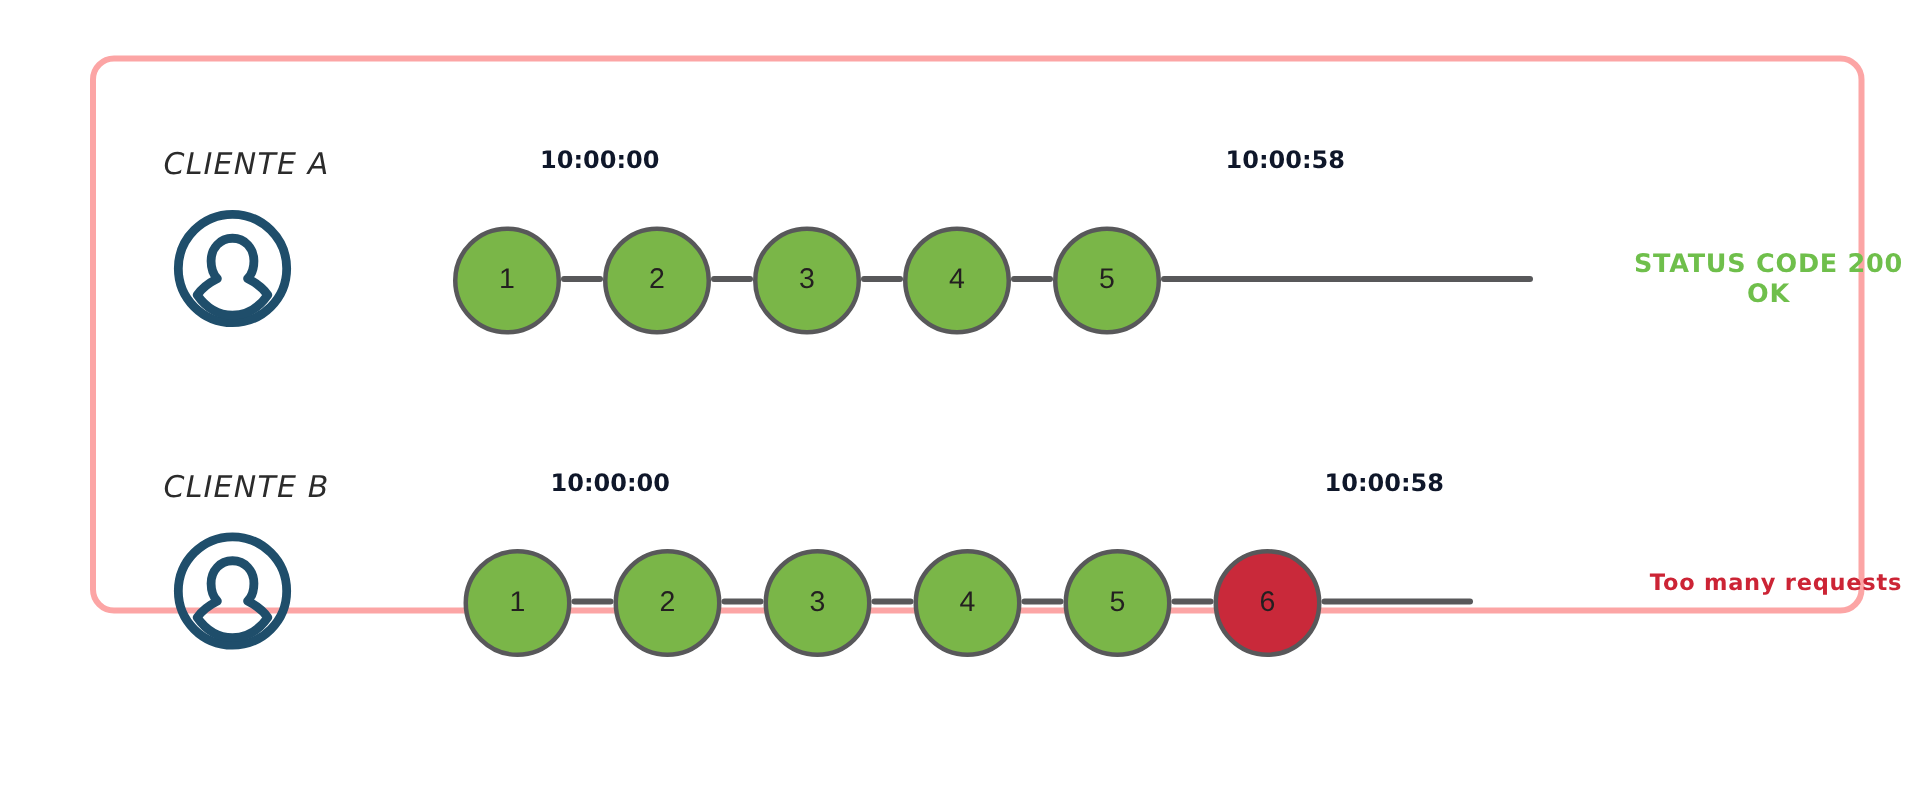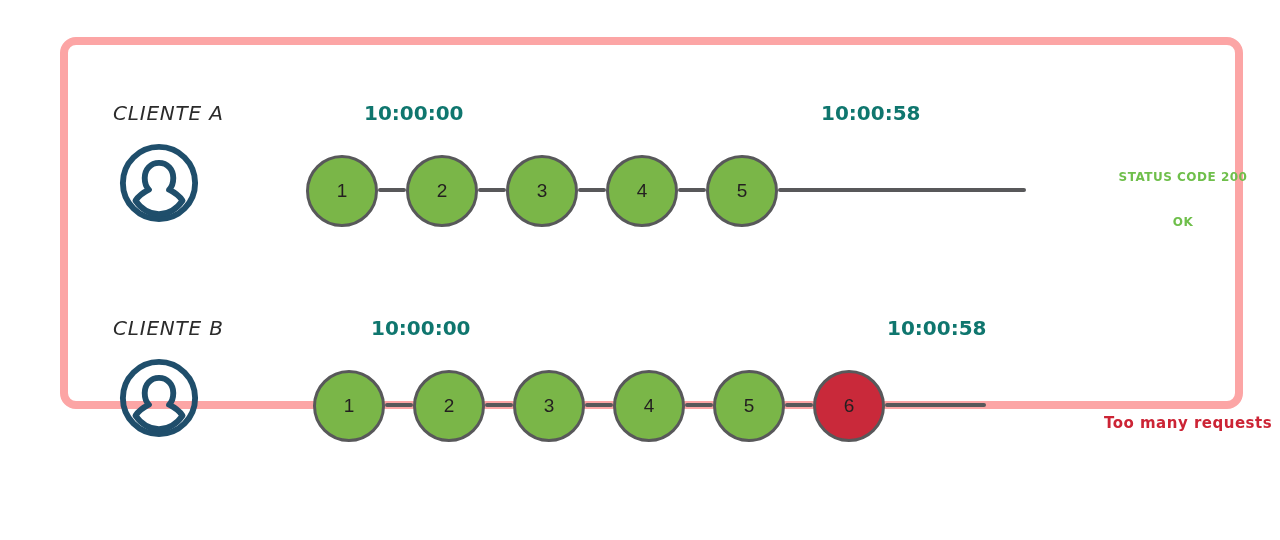--- a/index.html
+++ b/index.html
@@ -16,21 +16,21 @@
   }
 
   
   #diagram-frame {
     position: absolute;
     left: 60px;
     top: 37px;
     width: 1183px;
     height: 372px;
     box-sizing: border-box;
-    border: 8px solid #fca5a5;
+    border: 4px solid #fca5a5;
     border-radius: 16px;
     background: #ffffff;
   }
 
   
   .lane {
     position: absolute;
     left: 0;
     width: 100%;
     height: 190px;
@@ -57,23 +57,23 @@
     top: 78px;
     width: 84px;
     height: 84px;
   }
   .avatar svg { display: block; width: 84px; height: 84px; }
 
   .timestamp {
     position: absolute;
     top: 38px;
     font-family: "DejaVu Sans", sans-serif;
-    font-size: 20px;
+    font-size: 16px;
     font-weight: bold;
-    color: #0f766e;
+    color: #0f172a;
     white-space: nowrap;
   }
 
   
   .chain {
     position: absolute;
     top: 86px;
     height: 84px;
   }
   #chain-a { left: 238px; }
@@ -118,33 +118,33 @@
     font-family: "DejaVu Sans", sans-serif;
     font-weight: 600;
     text-align: center;
     line-height: 1.15;
     white-space: nowrap;
   }
   #status-a {
     left: 1020px;
     top: 108px;
     width: 190px;
-    font-size: 12px;
+    font-size: 17px;
     letter-spacing: 0.5px;
     color: #6fbf4b;
   }
   #status-b {
     left: 1020px;
     top: 106px;
     width: 200px;
     font-size: 16px;
     letter-spacing: 0.5px;
     color: #cc2435;
   }
-  .status .l2 { display: block; margin-top: 31px; }
+  .status .l2 { display: block; }
   #status-b .l2 { font-size: 15px; }
 </style>
 </head>
 <body>
 
 <div id="diagram-frame">
 
   <div class="lane" id="lane-a">
 
     <div class="lane-label">CLIENTE A</div>

